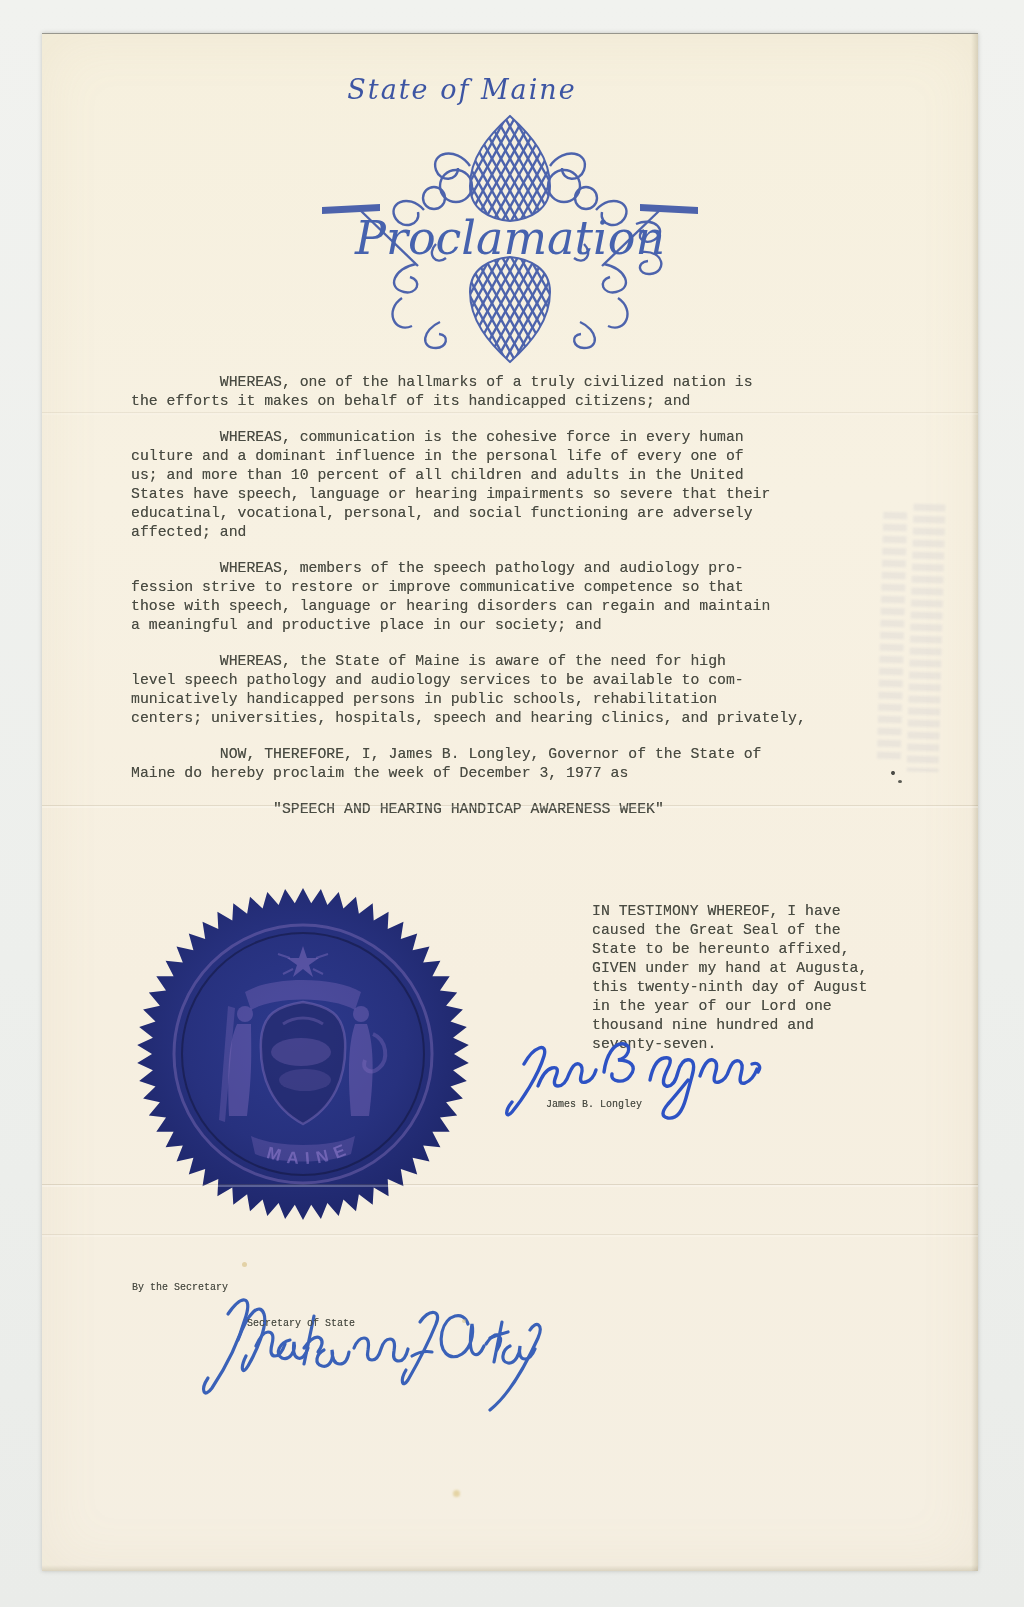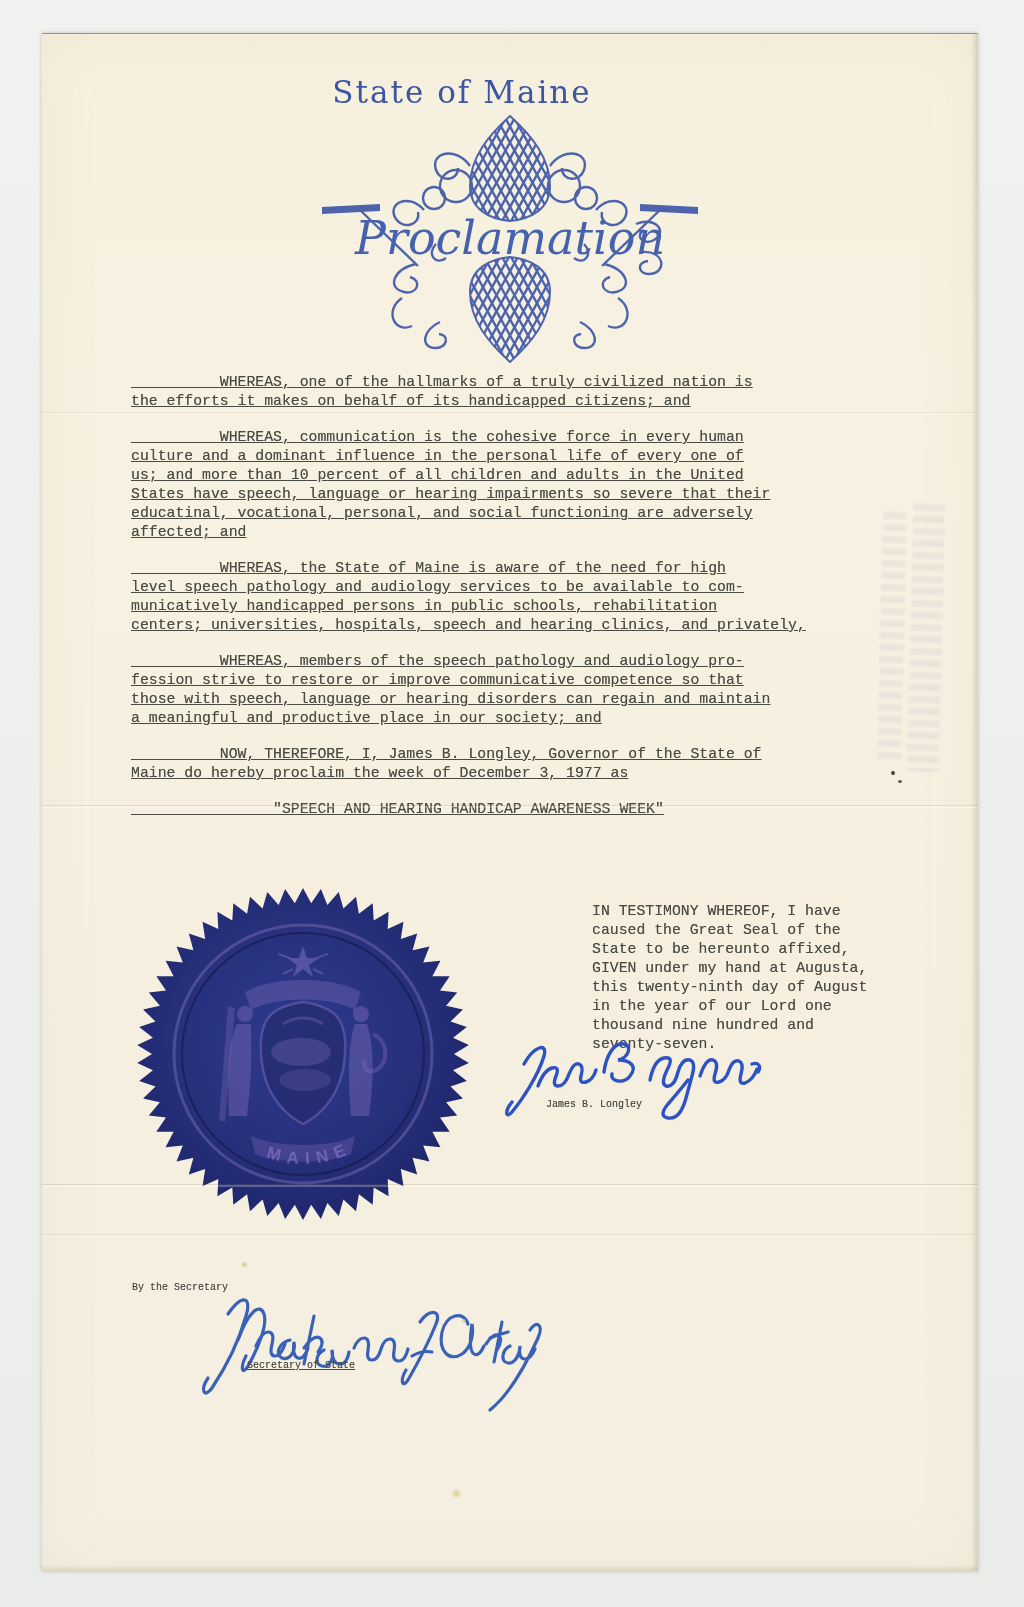--- a/index.html
+++ b/index.html
@@ -17,47 +17,46 @@
     border-top:1px solid #97968d;
     box-shadow:0 0 4px rgba(60,60,50,0.25), inset 0 0 60px rgba(190,170,120,0.10);
   }
   .paper-edge-right{position:absolute;right:0;top:0;width:7px;height:100%;
     background:linear-gradient(to left, rgba(150,140,110,0.28), rgba(150,140,110,0));}
   .paper-edge-bottom{position:absolute;left:0;bottom:0;width:100%;height:6px;
     background:linear-gradient(to top, rgba(150,140,110,0.25), rgba(150,140,110,0));}
 
   .letterhead{
     position:absolute;top:40px;left:0;width:840px;text-align:center;
-    font-family:"DejaVu Serif",serif;
-    font-size:31px;color:#3d55a3;letter-spacing:2px;
+    font-family:"DejaVu Serif",serif;font-style:italic;
+    font-size:27px;color:#3d55a3;letter-spacing:2px;
   }
   .emblem{position:absolute;left:278px;top:80px;}
 
   .body-text{position:absolute;left:89px;top:339px;width:800px;}
   .para{
     font-family:"Liberation Mono",monospace;
     font-size:14.8px;line-height:19px;color:#494b42;
     white-space:pre;margin:0 0 17px 0;
     text-shadow:0 0 0.4px rgba(73,75,66,0.6);
-    text-decoration:underline;
   }
   .testimony{
     position:absolute;left:502px;top:868px;
     font-family:"Liberation Mono",monospace;
     font-size:14.8px;line-height:19px;color:#494b42;
     white-space:pre;text-shadow:0 0 0.4px rgba(73,75,66,0.6);margin-left:48px;
   }
   .typed-label{
     position:absolute;font-family:"Liberation Mono",monospace;
     font-size:10px;color:#494b42;white-space:pre;
     text-shadow:0 0 0.4px rgba(73,75,66,0.6);
   }
   #gov-typed{left:504px;top:1065px;}
   #by-gov{left:90px;top:1248px;}
-  #secretary{left:205px;top:1326px;text-decoration:underline;}
+  #secretary{left:205px;top:1284px;}
 
   .sig-svg{position:absolute;}
   #sig-longley{left:462px;top:990px;}
   #sig-gartley{left:130px;top:1252px;}
 
   .seal{position:absolute;left:91px;top:850px;}
 
   .crease{position:absolute;left:0;width:100%;height:4px;z-index:6;pointer-events:none;}
   .crease::before{content:"";display:block;height:1px;background:rgba(140,125,90,0.25);}
   .crease::after{content:"";display:block;height:2px;background:rgba(255,255,255,0.30);}
@@ -275,28 +274,28 @@
 
   <div class="body-text">
     <div class="para">          WHEREAS, one of the hallmarks of a truly civilized nation is
 the efforts it makes on behalf of its handicapped citizens; and</div>
     <div class="para">          WHEREAS, communication is the cohesive force in every human
 culture and a dominant influence in the personal life of every one of
 us; and more than 10 percent of all children and adults in the United
 States have speech, language or hearing impairments so severe that their
 educatinal, vocational, personal, and social functioning are adversely
 affected; and</div>
+    <div class="para">          WHEREAS, members of the speech pathology and audiology pro-
+fession strive to restore or improve communicative competence so that
+those with speech, language or hearing disorders can regain and maintain
+a meaningful and productive place in our society; and</div>
     <div class="para">          WHEREAS, the State of Maine is aware of the need for high
 level speech pathology and audiology services to be available to com-
 municatively handicapped persons in public schools, rehabilitation
 centers; universities, hospitals, speech and hearing clinics, and privately,</div>
-    <div class="para">          WHEREAS, members of the speech pathology and audiology pro-
-fession strive to restore or improve communicative competence so that
-those with speech, language or hearing disorders can regain and maintain
-a meaningful and productive place in our society; and</div>
     <div class="para">          NOW, THEREFORE, I, James B. Longley, Governor of the State of
 Maine do hereby proclaim the week of December 3, 1977 as</div>
     <div class="para">                "SPEECH AND HEARING HANDICAP AWARENESS WEEK"</div>
   </div>
 
   <div class="testimony">IN TESTIMONY WHEREOF, I have
 caused the Great Seal of the
 State to be hereunto affixed,
 GIVEN under my hand at Augusta,
 this twenty-ninth day of August

